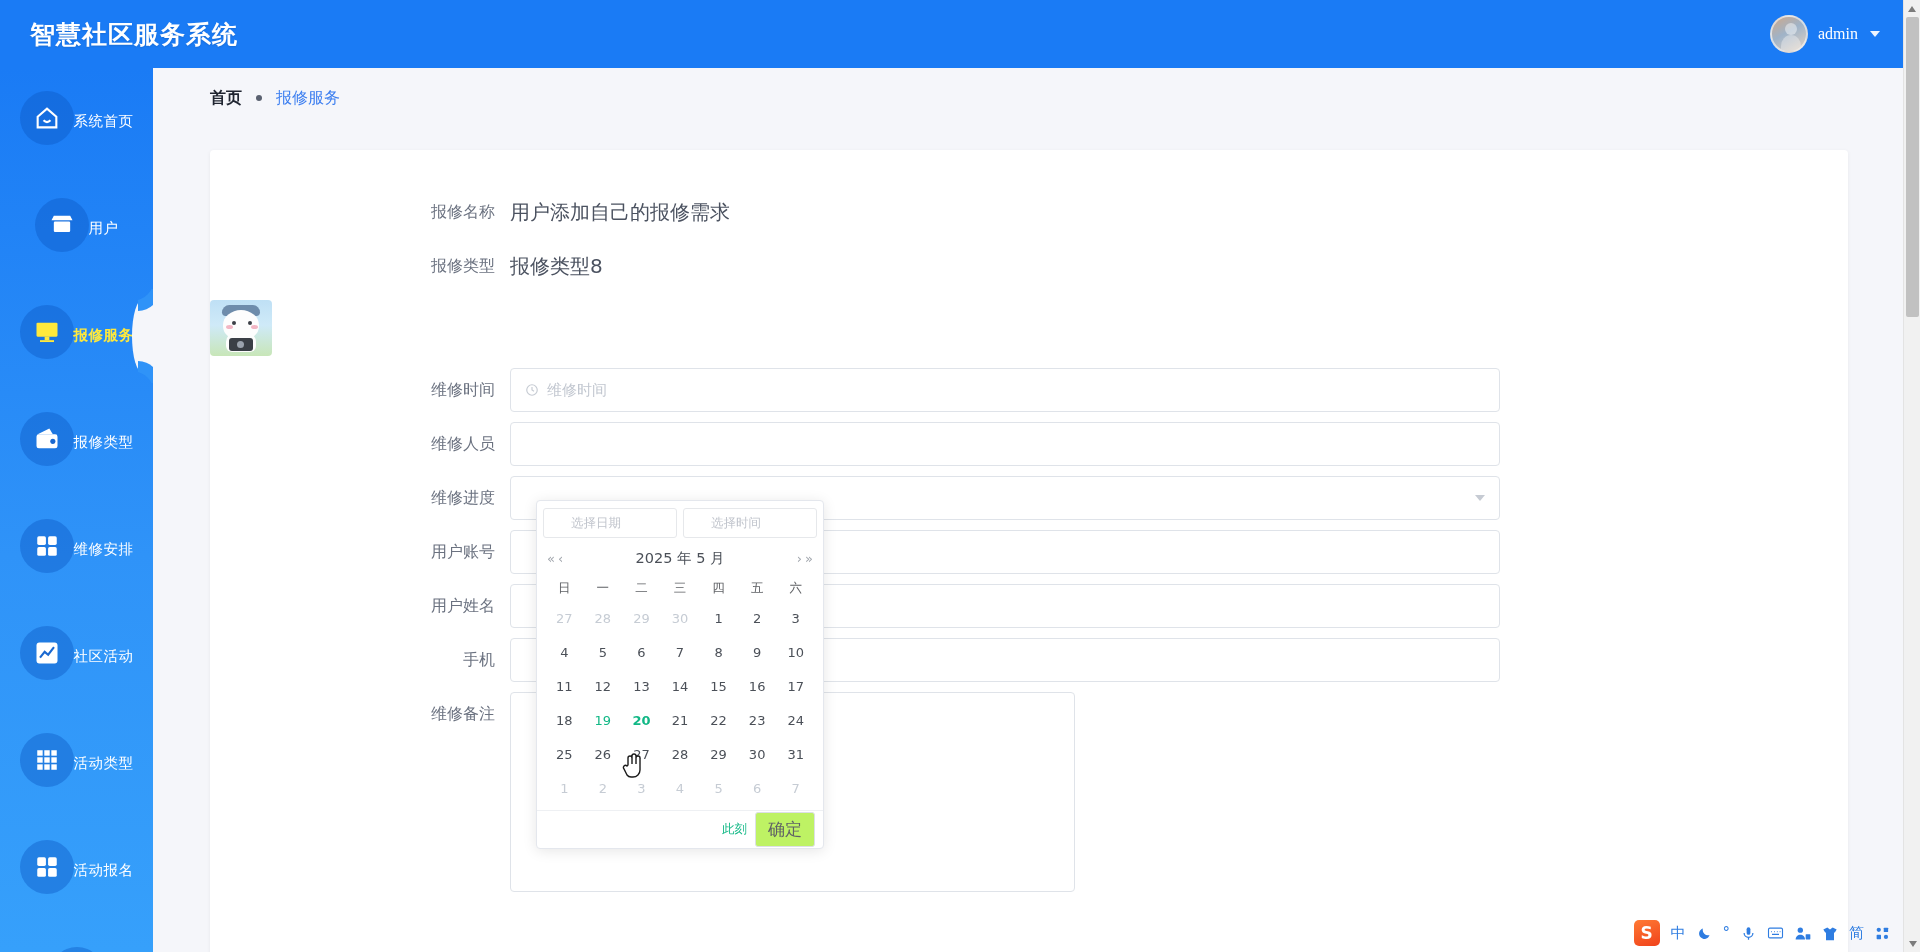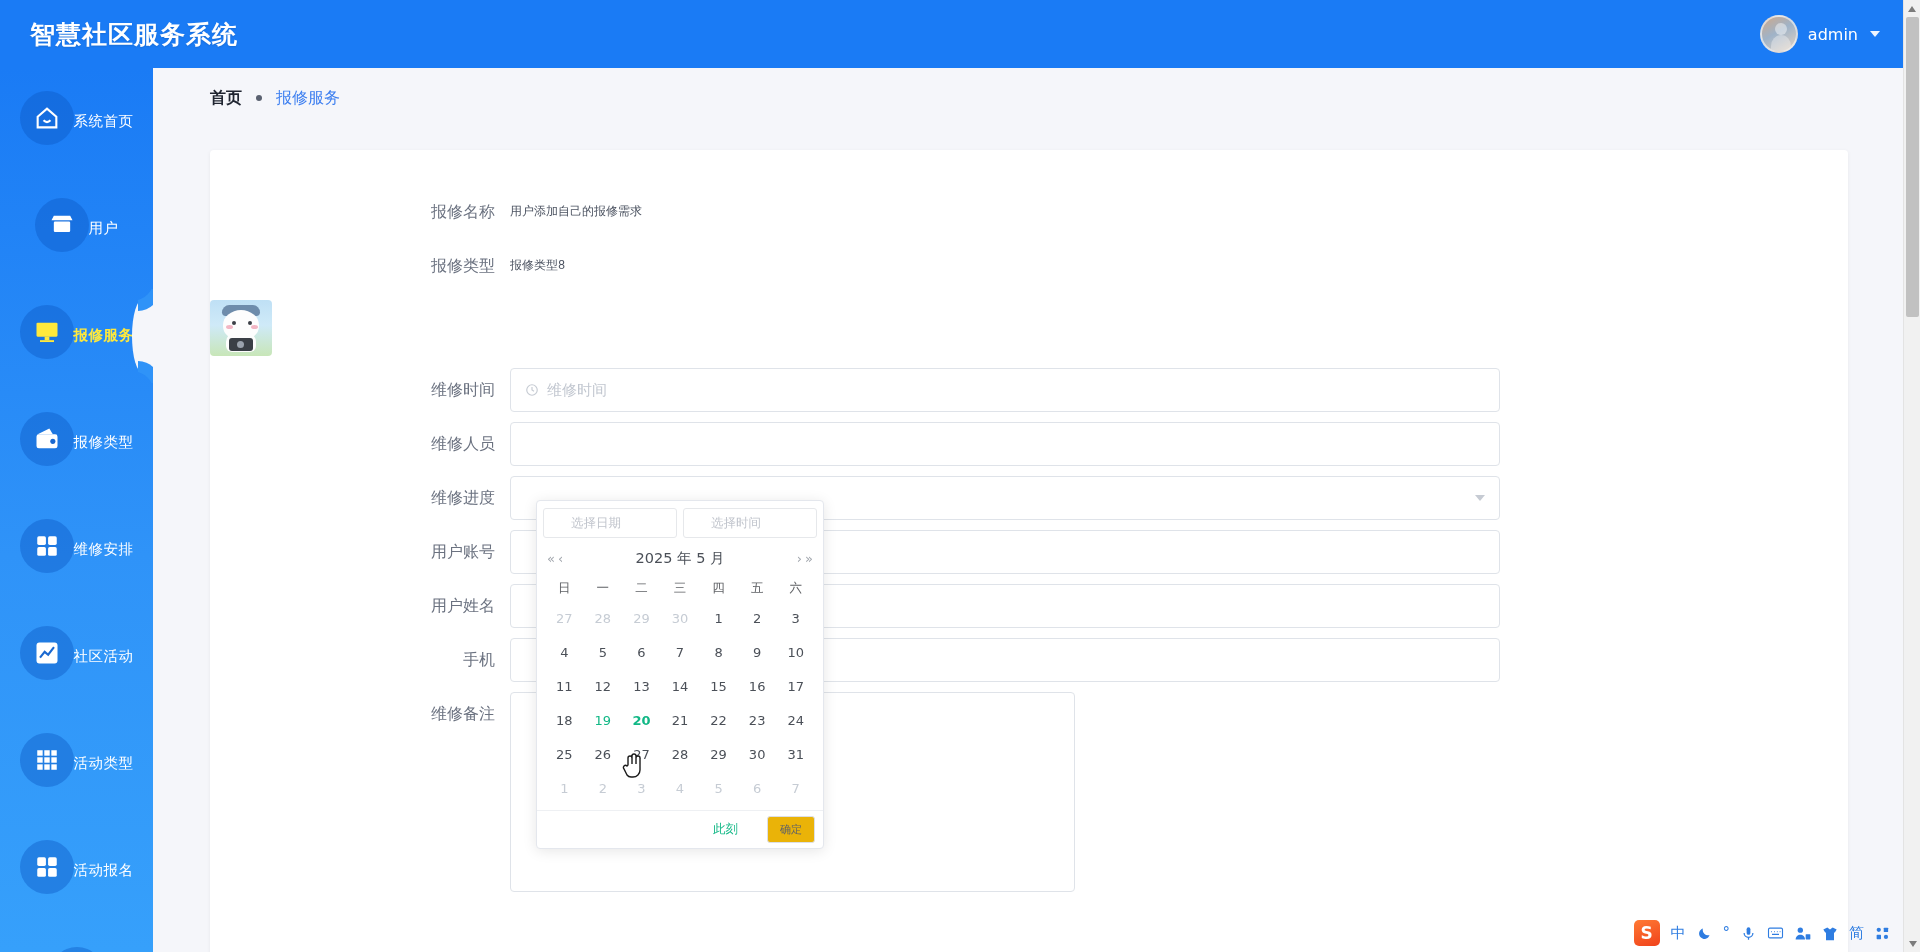--- a/index.html
+++ b/index.html
@@ -31,21 +31,21 @@
     overflow: hidden; position: relative;
   }
   .avatar::after{
     content:""; position:absolute; left:9px; top:18px; width:20px; height:22px;
     border-radius:50% 50% 40% 40%; background:rgba(255,255,255,.35);
   }
   .avatar::before{
     content:""; position:absolute; left:13px; top:6px; width:12px; height:12px;
     border-radius:50%; background:rgba(255,255,255,.45);
   }
-  .username { color: #ffffff; font-size: 16px; }
+  .username { color: #ffffff; font-size: 16px; font-family: Liberation Serif, serif; }
   .caret-down {
     width: 0; height: 0; border-left: 5px solid transparent;
     border-right: 5px solid transparent; border-top: 6px solid #ffffff;
     margin-left: 2px; opacity:.92;
   }
 
   
   .sidebar {
     position: absolute; top: 68px; left: 0; width: 153px; height: 884px;
     background: linear-gradient(180deg,#1a7bf5 0%, #2f93f8 55%, #36a0fb 100%);
@@ -100,21 +100,21 @@
   }
 
   .form-row {
     display: flex; align-items: flex-start;
     min-height: 44px; margin-bottom: 10px;
   }
   .form-label {
     width: 300px; text-align: right; padding-right: 15px;
     font-size: 16px; color: #6b7280; line-height: 44px; flex: none;
   }
-  .form-static { font-size: 12px; color: #4b5260; line-height: 44px; font-family: Liberation Mono, monospace; }
+  .form-static { font-size: 20px; color: #4b5260; line-height: 44px; }
   .thumb {
     width: 62px; height: 56px; border-radius: 4px; margin-top: 2px;
     background: linear-gradient(180deg,#bfe0f5 0%, #cfeaf8 45%, #c8e6b8 100%);
     position: relative; overflow: hidden;
   }
   .thumb .cat-head{
     position:absolute; left:13px; top:10px; width:36px; height:30px;
     background:#fdfdfd; border-radius:50% 50% 46% 46%;
   }
   .thumb .cat-bow{
@@ -182,26 +182,26 @@
   .dp-days span {
     text-align: center; height: 34px; line-height: 34px;
     font-size: 13px; color: #4b5058; cursor: pointer;
   }
   .dp-days span.muted { color: #c6ccd4; }
   .dp-days span.today { color: #12b886; font-weight: bold; }
   .dp-days span.hover { color: #12b886; }
   .dp-footer {
     border-top: 1px solid #eef0f3; height: 38px;
     display: flex; align-items: center; justify-content: flex-end;
-    gap: 29px; padding: 0 8px;
+    gap: 8px; padding: 0 8px;
   }
   .dp-now { color: #12b886; font-size: 12.5px; cursor: pointer; }
   .dp-ok {
     border: 1px solid #dcdfe6; border-radius: 3px; padding: 5px 12px;
-    font-size: 11px; color: #606266; background: #eab308; cursor: pointer;
+    font-size: 17px; color: #606266; background: #bef264; cursor: pointer;
   }
   .cursor-hand {
     position: absolute; left: 622px; top: 752px; z-index: 90;
     width: 22px; height: 26px; pointer-events: none;
   }
 
   
   .scrollbar {
     position: absolute; right: 0; top: 0; width: 17px; height: 952px;
     background: #f1f1f1; z-index: 70; border-left: 1px solid #e3e3e3;

